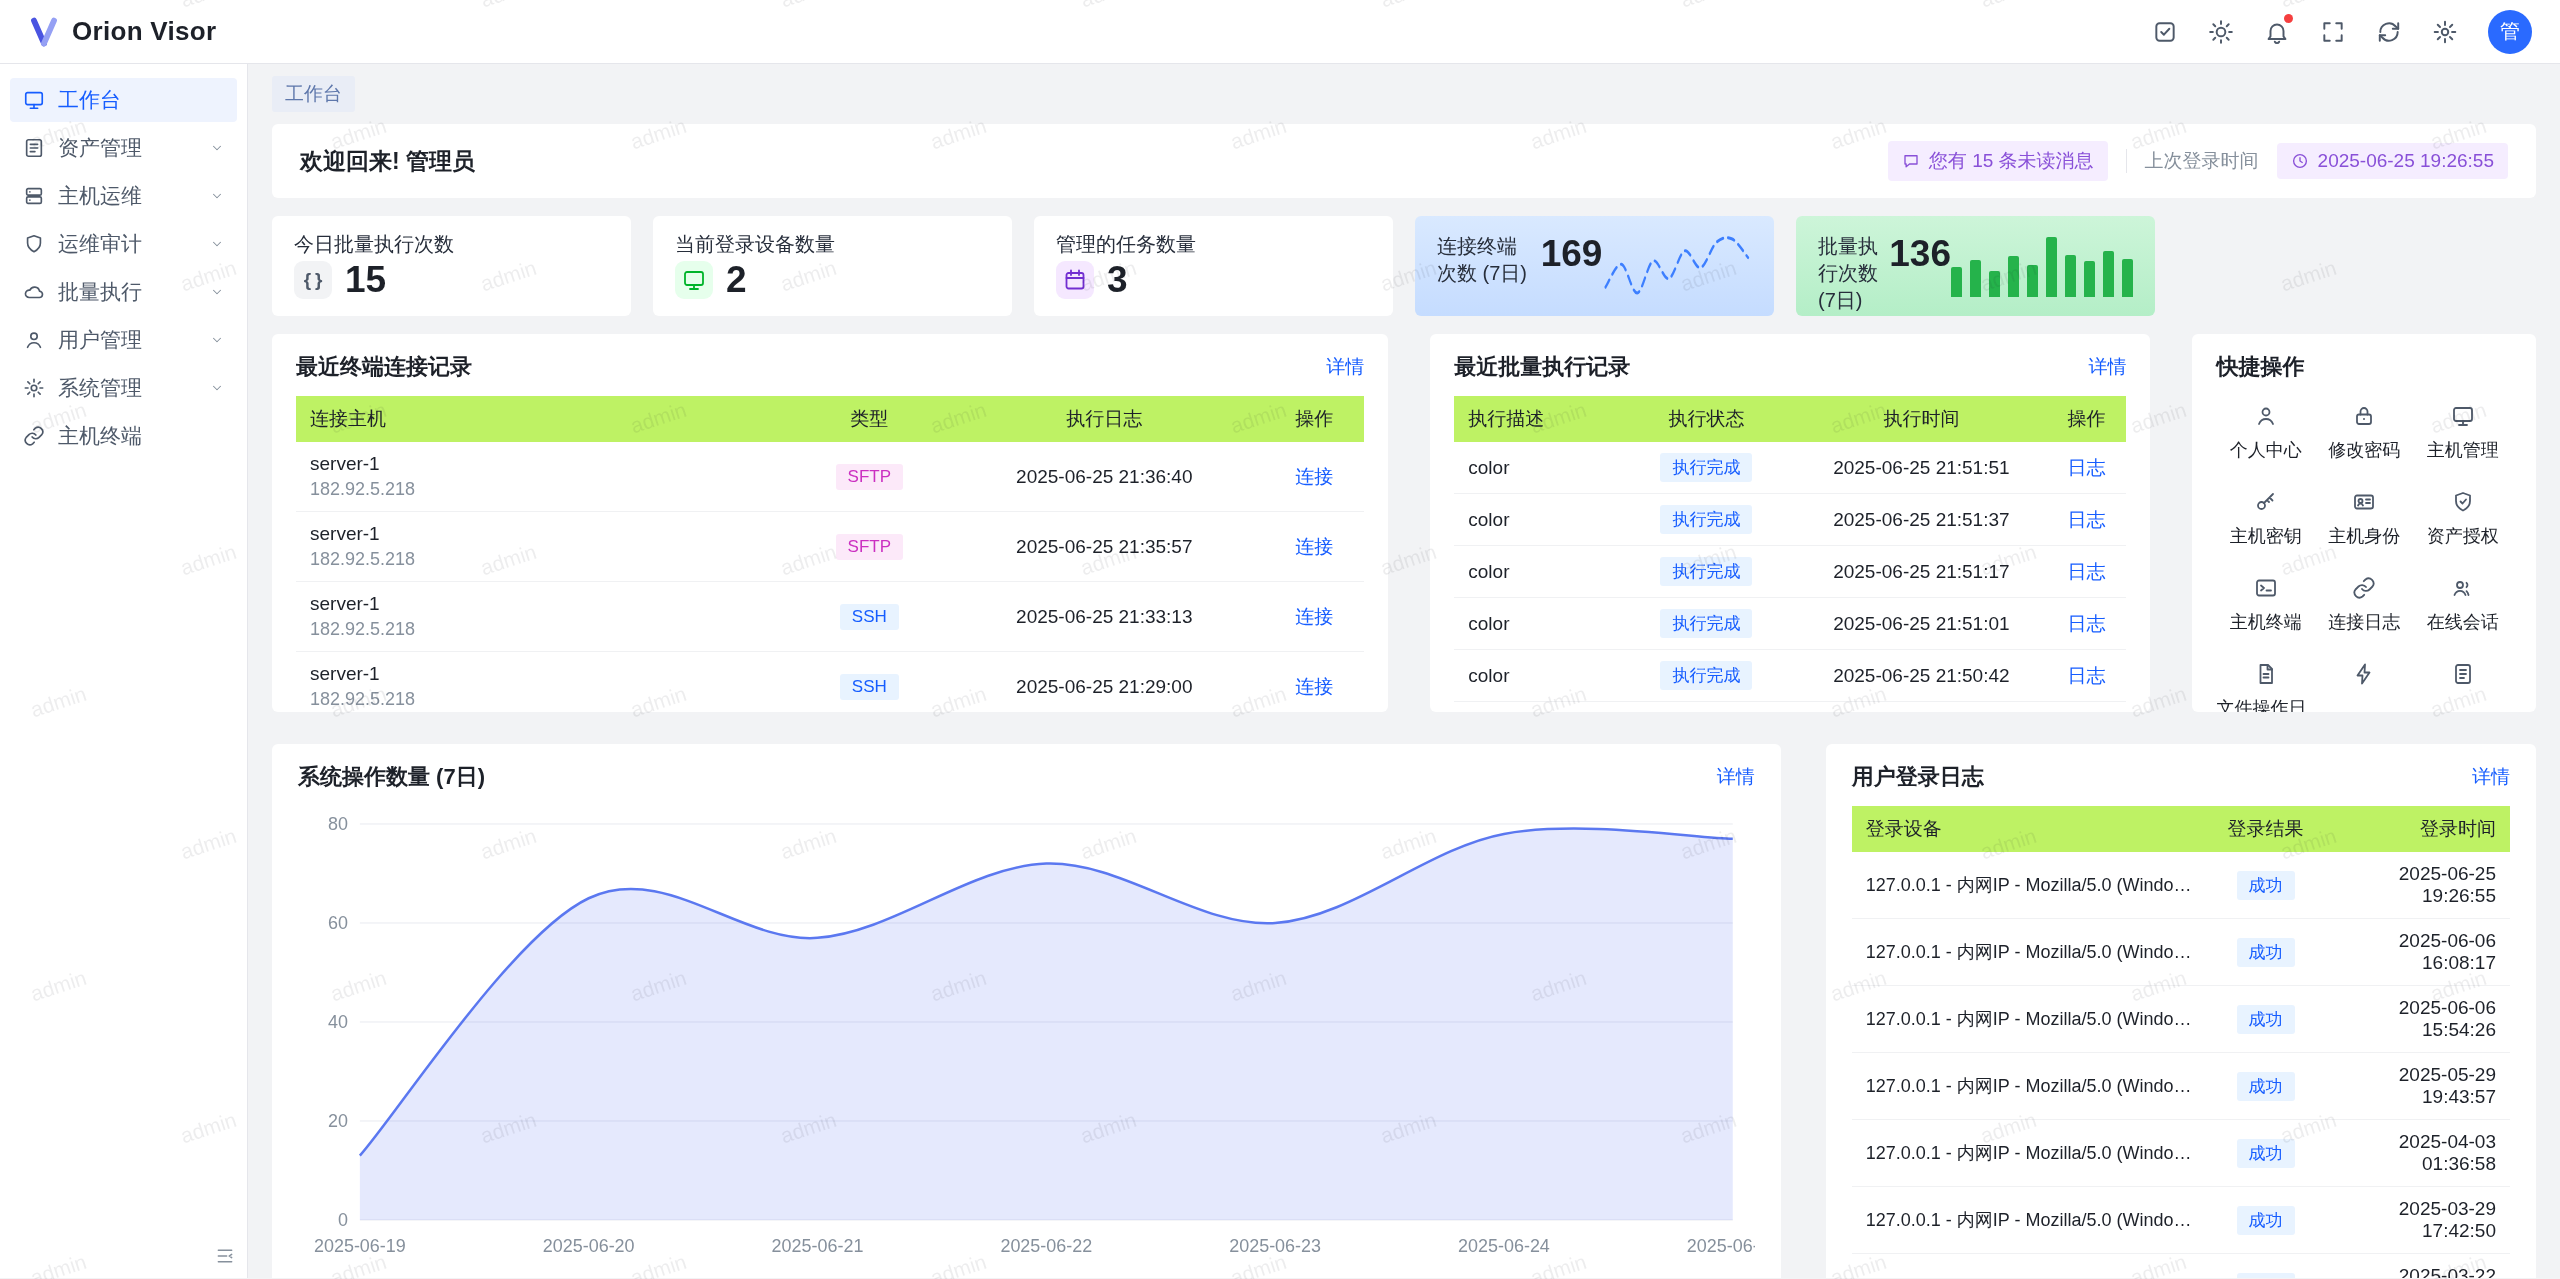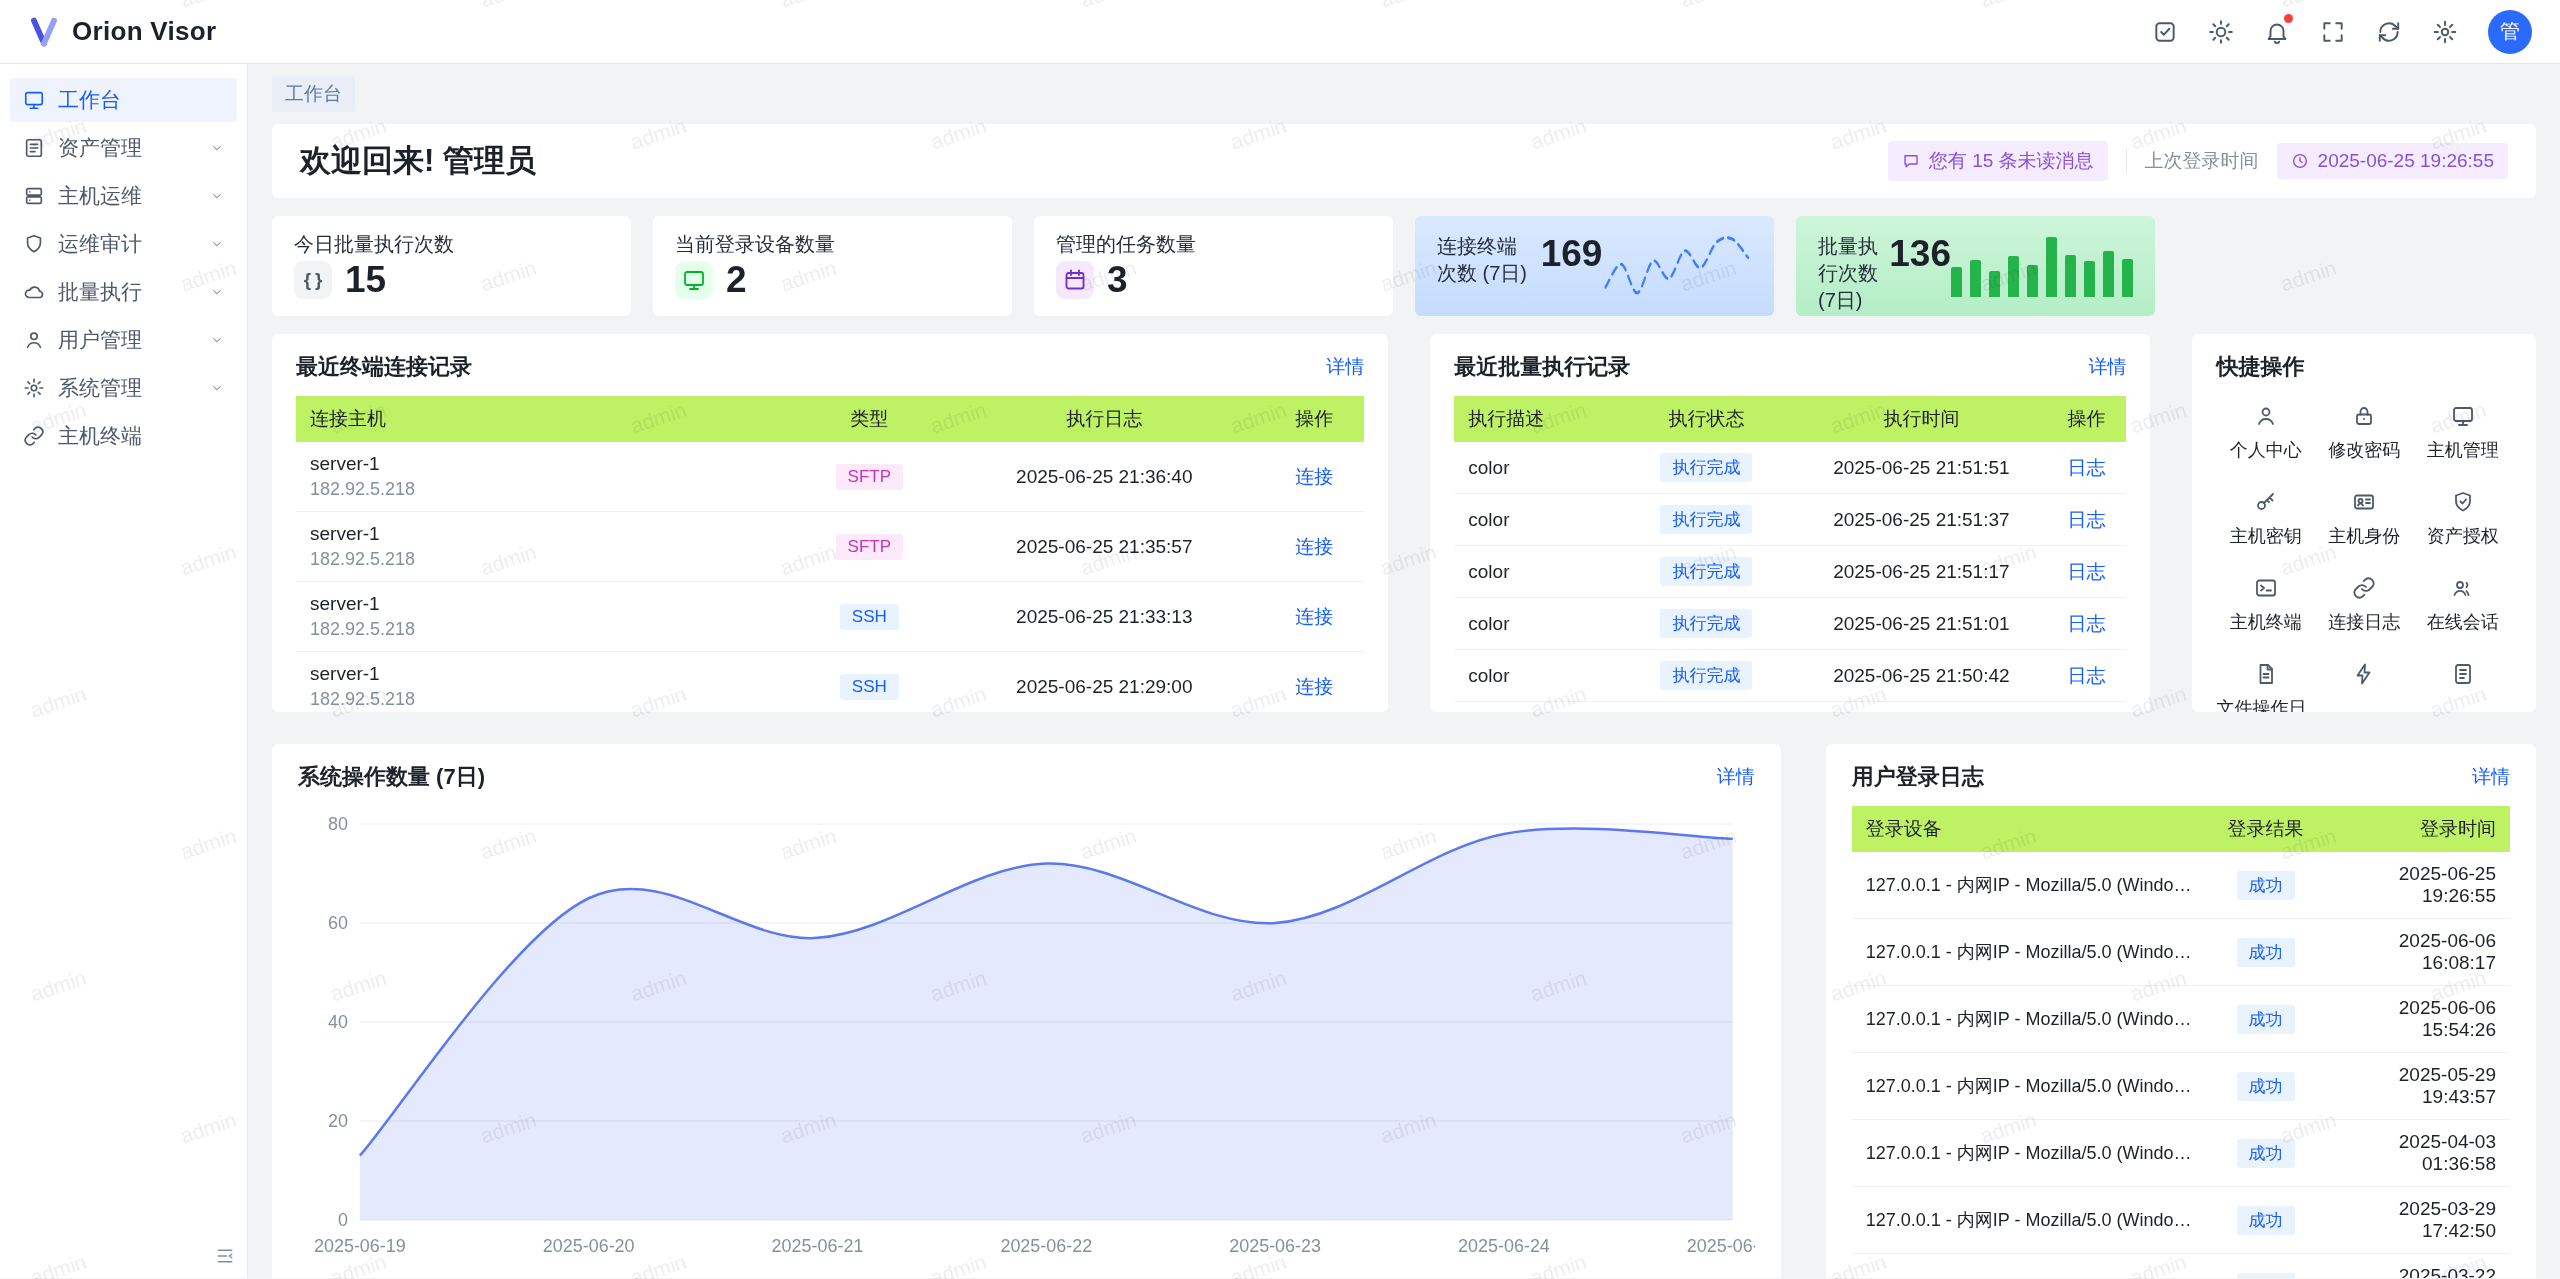--- a/index.html
+++ b/index.html
@@ -30,21 +30,21 @@
   .collapse-btn { position:absolute; right:12px; bottom:12px; color:#86909c; cursor:pointer; }
 
   main { flex:1; padding:12px 24px 0; overflow:hidden; }
 
   .crumb { display:inline-block; background:#e9edf6; color:#5e77ab; font-size:19px; padding:5px 13px; border-radius:3px; margin-bottom:12px; cursor:pointer; }
 
   .card { background:#fff; border-radius:6px; }
 
   
   .welcome { height:74px; display:flex; align-items:center; justify-content:space-between; padding:0 28px; margin-bottom:18px; }
-  .welcome h1 { font-size:31px; font-weight:700; }
+  .welcome h1 { font-size:23px; font-weight:700; }
   .welcome-right { display:flex; align-items:center; gap:18px; }
   .pill { display:flex; align-items:center; gap:9px; background:#f5edff; color:#8950d8; font-size:19px; padding:7px 14px; border-radius:4px; }
   .vdiv { width:1px; height:24px; background:#e5e6eb; }
   .muted { color:#86909c; font-size:19px; }
 
   
   .stats-row { display:grid; grid-template-columns:repeat(6,1fr); gap:22px; margin-bottom:18px; }
   .stat-card { height:100px; padding:15px 22px; display:flex; flex-direction:column; justify-content:space-between; }
   .stat-label { font-size:20px; font-weight:500; color:#272e3b; }
   .stat-value-row { display:flex; align-items:center; gap:13px; }

